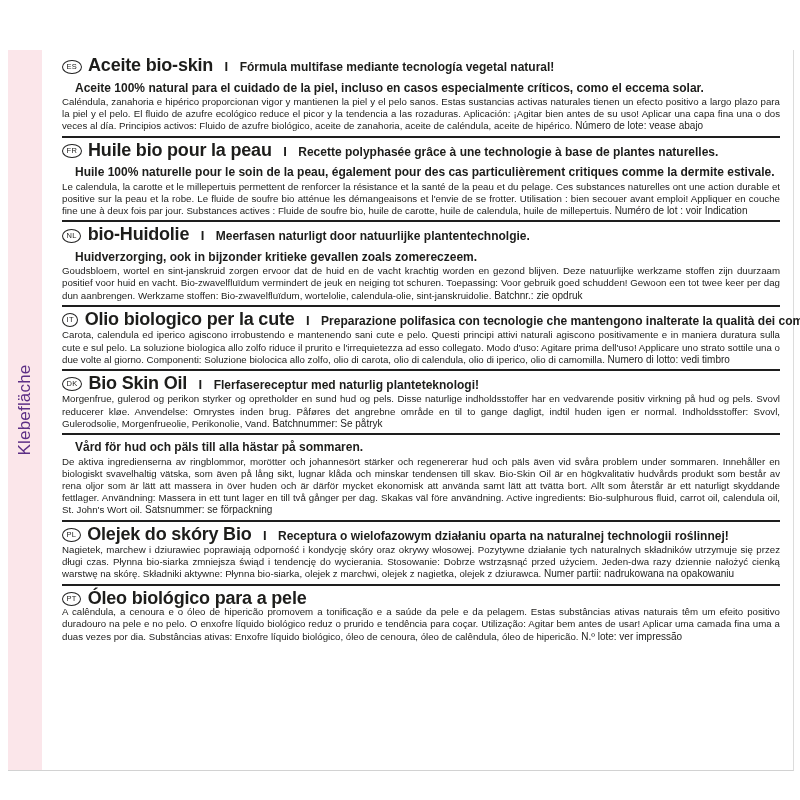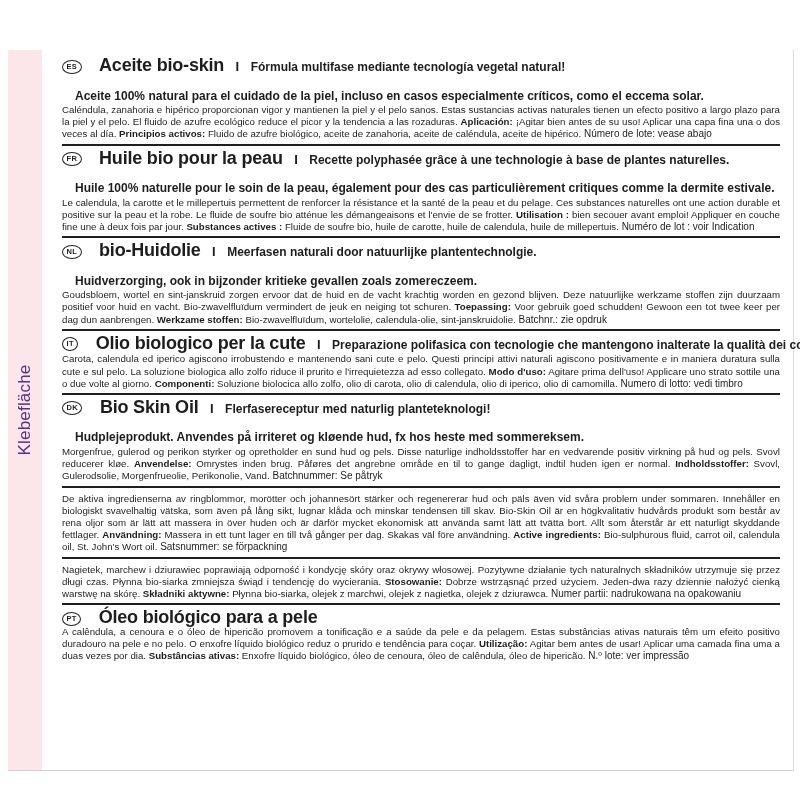--- a/index.html
+++ b/index.html
@@ -17,29 +17,29 @@
     background:#fbe6ea; display:flex; align-items:center; justify-content:center;
   }
   .adhesive-strip .rot {
     transform:rotate(-90deg); white-space:nowrap;
     font-size:17px; color:#5c2e85; letter-spacing:0.2px;
   }
   .content { position:absolute; left:54px; top:8px; width:718px; }
   .sec-head { font-weight:bold; line-height:15.5px; white-space:nowrap; }
   .badge {
     display:inline-block; border:1.2px solid #222; border-radius:50%;
-    font-size:7.5px; font-weight:bold; line-height:1; padding:2px 3.5px 2.5px;
-    vertical-align:2.5px; margin-right:13px; letter-spacing:0.3px;
+    font-size:7.5px; font-weight:normal; line-height:1; padding:2px 3.5px 2.5px;
+    vertical-align:2.5px; margin-right:2px; letter-spacing:0.3px;
   }
   .title   { font-size:18px; letter-spacing:-0.2px; }
   .pipe    { font-size:13px; margin:0 7px; }
   .tagline { font-size:12px;text-align:center; }
-  .subtitle{ font-weight:bold; font-size:12px; line-height:14.5px; padding-left:13px; margin:13px 0 1px; }
+  .subtitle{ font-weight:bold; font-size:12px; line-height:14.5px; padding-left:13px; margin:5px 0 1px; }
   .body    { font-size:9.7px; line-height:12.2px; text-align:justify; }
-  .body .b { font-weight:bold; }
+  .body .b { font-weight:normal; }
   .body .note { font-size:10px; }
   .sep { border:none; border-top:2.2px solid #1e1e1e; margin:3px 0 5px; }
 </style>
 </head>
 <body>
 
 <div class="sheet">
   <div class="label-area">
     <div class="adhesive-strip">
       <span class="rot">Klebefläche</span>
@@ -67,21 +67,21 @@
     <div class="subtitle">Huile 100% naturelle pour le soin de la peau, également pour des cas particulièrement critiques comme la dermite estivale.</div>
     <div class="body"><span>Le calendula, la carotte et le millepertuis permettent de renforcer la résistance et la santé de la peau et du pelage. Ces substances naturelles ont une action durable et positive sur la peau et la robe. Le fluide de soufre bio atténue les démangeaisons et l'envie de se frotter. </span><span class="b">Utilisation :</span><span> bien secouer avant emploi! Appliquer en couche fine une à deux fois par jour. </span><span class="b">Substances actives :</span><span> Fluide de soufre bio, huile de carotte, huile de calendula, huile de millepertuis.</span><span class="note"> Numéro de lot : voir Indication</span></div>
     <hr class="sep">
   </section>
 
   <section class="lang-section">
     <div class="sec-head">
       <span class="badge">NL</span>
       <span class="title">bio-Huidolie</span>
       <span class="pipe">I</span>
-      <span class="tagline">Meerfasen naturali door natuurlijke plantentechnolgie.</span>
+      <span class="tagline">Meerfasen naturligt door natuurlijke plantentechnolgie.</span>
     </div>
     <div class="subtitle">Huidverzorging, ook in bijzonder kritieke gevallen zoals zomereczeem.</div>
     <div class="body"><span>Goudsbloem, wortel en sint-janskruid zorgen ervoor dat de huid en de vacht krachtig worden en gezond blijven. Deze natuurlijke werkzame stoffen zijn duurzaam positief voor huid en vacht. Bio-zwavelfluïdum vermindert de jeuk en neiging tot schuren. </span><span class="b">Toepassing:</span><span> Voor gebruik goed schudden! Gewoon een tot twee keer per dag dun aanbrengen. </span><span class="b">Werkzame stoffen:</span><span> Bio-zwavelfluïdum, wortelolie, calendula-olie, sint-janskruidolie.</span><span class="note"> Batchnr.: zie opdruk</span></div>
     <hr class="sep">
   </section>
 
   <section class="lang-section">
     <div class="sec-head">
       <span class="badge">IT</span>
       <span class="title">Olio biologico per la cute</span>
@@ -92,31 +92,37 @@
     <hr class="sep">
   </section>
 
   <section class="lang-section">
     <div class="sec-head">
       <span class="badge">DK</span>
       <span class="title">Bio Skin Oil</span>
       <span class="pipe">I</span>
       <span class="tagline">Flerfasereceptur med naturlig planteteknologi!</span>
     </div>
-    <div class="subtitle">Hudplejeprodukt. Anvendes på irriteret og kløende hud, fx hos heste med sommereksem.</div>
     <div class="body"><span>Morgenfrue, gulerod og perikon styrker og opretholder en sund hud og pels. Disse naturlige indholdsstoffer har en vedvarende positiv virkning på hud og pels. Svovl reducerer kløe. </span><span class="b">Anvendelse:</span><span> Omrystes inden brug. Påføres det angrebne område en til to gange dagligt, indtil huden igen er normal. </span><span class="b">Indholdsstoffer:</span><span> Svovl, Gulerodsolie, Morgenfrueolie, Perikonolie, Vand.</span><span class="note"> Batchnummer: Se påtryk</span></div>
     <hr class="sep">
   </section>
 
   <section class="lang-section">
+    <div class="subtitle">Vård för hud och päls till alla hästar på sommaren.</div>
     <div class="body"><span>De aktiva ingredienserna av ringblommor, morötter och johannesört stärker och regenererar hud och päls även vid svåra problem under sommaren. Innehåller en biologiskt svavelhaltig vätska, som även på lång sikt, lugnar klåda och minskar tendensen till skav. Bio-Skin Oil är en högkvalitativ hudvårds produkt som består av rena oljor som är lätt att massera in över huden och är därför mycket ekonomisk att använda samt lätt att tvätta bort. Allt som återstår är ett naturligt skyddande fettlager. </span><span class="b">Användning:</span><span> Massera in ett tunt lager en till två gånger per dag. Skakas väl före användning. </span><span class="b">Active ingredients:</span><span> Bio-sulphurous fluid, carrot oil, calendula oil, St. John's Wort oil.</span><span class="note"> Satsnummer: se förpackning</span></div>
     <hr class="sep">
   </section>
 
   <section class="lang-section">
+    <div class="sec-head">
+      <span class="badge">PL</span>
+      <span class="title">Olejek do skóry Bio</span>
+      <span class="pipe">I</span>
+      <span class="tagline">Receptura o wielofazowym działaniu oparta na naturalnej technologii roślinnej!</span>
+    </div>
     <div class="body"><span>Nagietek, marchew i dziurawiec poprawiają odporność i kondycję skóry oraz okrywy włosowej. Pozytywne działanie tych naturalnych składników utrzymuje się przez długi czas. Płynna bio-siarka zmniejsza świąd i tendencję do wycierania. </span><span class="b">Stosowanie:</span><span> Dobrze wstrząsnąć przed użyciem. Jeden-dwa razy dziennie nałożyć cienką warstwę na skórę. </span><span class="b">Składniki aktywne:</span><span> Płynna bio-siarka, olejek z marchwi, olejek z nagietka, olejek z dziurawca.</span><span class="note"> Numer partii: nadrukowana na opakowaniu</span></div>
     <hr class="sep">
   </section>
 
   <section class="lang-section">
     <div class="sec-head">
       <span class="badge">PT</span>
       <span class="title">Óleo biológico para a pele</span>
       
       

